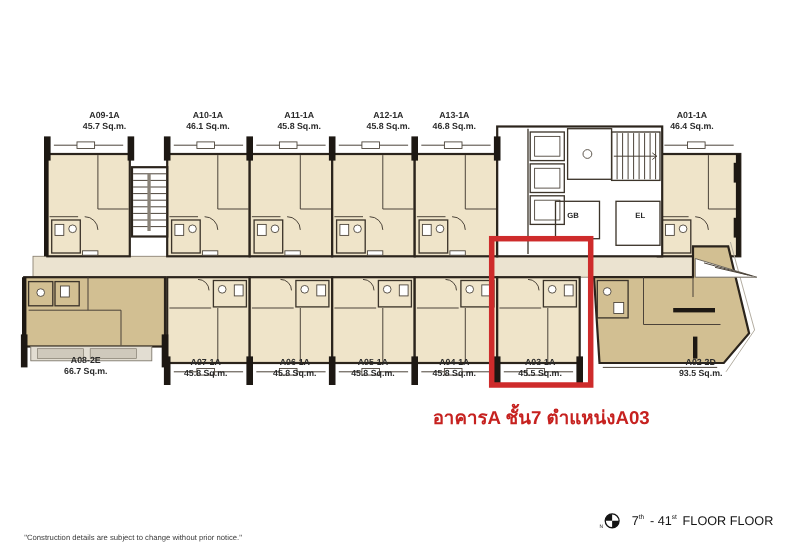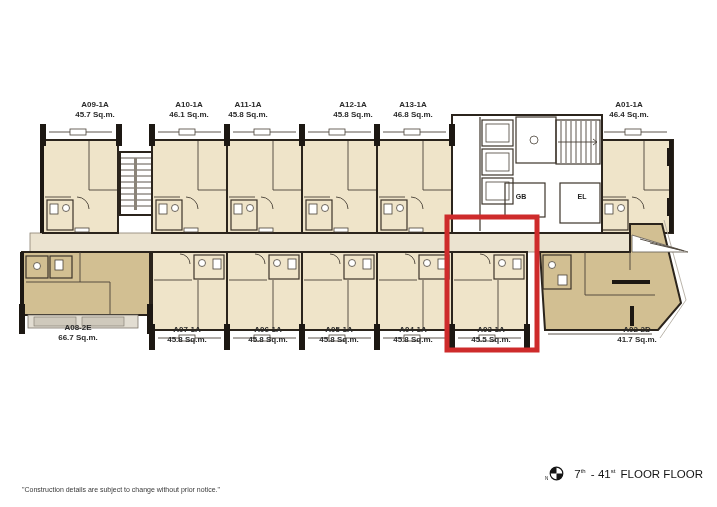--- a/index.html
+++ b/index.html
@@ -165,21 +165,21 @@
   </svg>
 
   <div class="lbl" style="left:95px;top:100px">
       <div>A09-1A</div>
       <div>45.7 Sq.m.</div>
     </div>
   <div class="lbl" style="left:189px;top:100px">
       <div>A10-1A</div>
       <div>46.1 Sq.m.</div>
     </div>
-  <div class="lbl" style="left:248px;top:100px">
+  <div class="lbl" style="left:272px;top:100px">
       <div>A11-1A</div>
       <div>45.8 Sq.m.</div>
     </div>
   <div class="lbl" style="left:353px;top:100px">
       <div>A12-1A</div>
       <div>45.8 Sq.m.</div>
     </div>
   <div class="lbl" style="left:413px;top:100px">
       <div>A13-1A</div>
       <div>46.8 Sq.m.</div>
@@ -208,26 +208,27 @@
   <div class="lbl" style="left:413px;top:325px">
       <div>A04-1A</div>
       <div>45.8 Sq.m.</div>
     </div>
   <div class="lbl" style="left:491px;top:325px">
       <div>A03-1A</div>
       <div>45.5 Sq.m.</div>
     </div>
   <div class="lbl" style="left:637px;top:325px">
       <div>A02-2D</div>
-      <div>41.7 Sq.m.</div>
+      <div>93.5 Sq.m.</div>
     </div>
 
   <div class="corelbl" style="left:521px;top:193px">GB</div>
   <div class="corelbl" style="left:582px;top:193px">EL</div>
 
+  <div id="annotation">อาคารA ชั้น7 ตำแหน่งA03</div>
 
   <div id="disclaimer">"Construction details are subject to change without prior notice."</div>
 
   <div id="plan-title">
     <span id="north">
       <span class="n">N</span>
       <svg width="15" height="15" viewBox="0 0 15 15">
         <circle cx="7.5" cy="7.5" r="6.3" fill="none" stroke="#141414" stroke-width="1.2"></circle>
         <path d="M7.5,7.5 L7.5,1.2 A6.3,6.3 0 0,0 1.2,7.5 Z" fill="#141414"></path>
         <path d="M7.5,7.5 L7.5,13.8 A6.3,6.3 0 0,0 13.8,7.5 Z" fill="#141414"></path>

